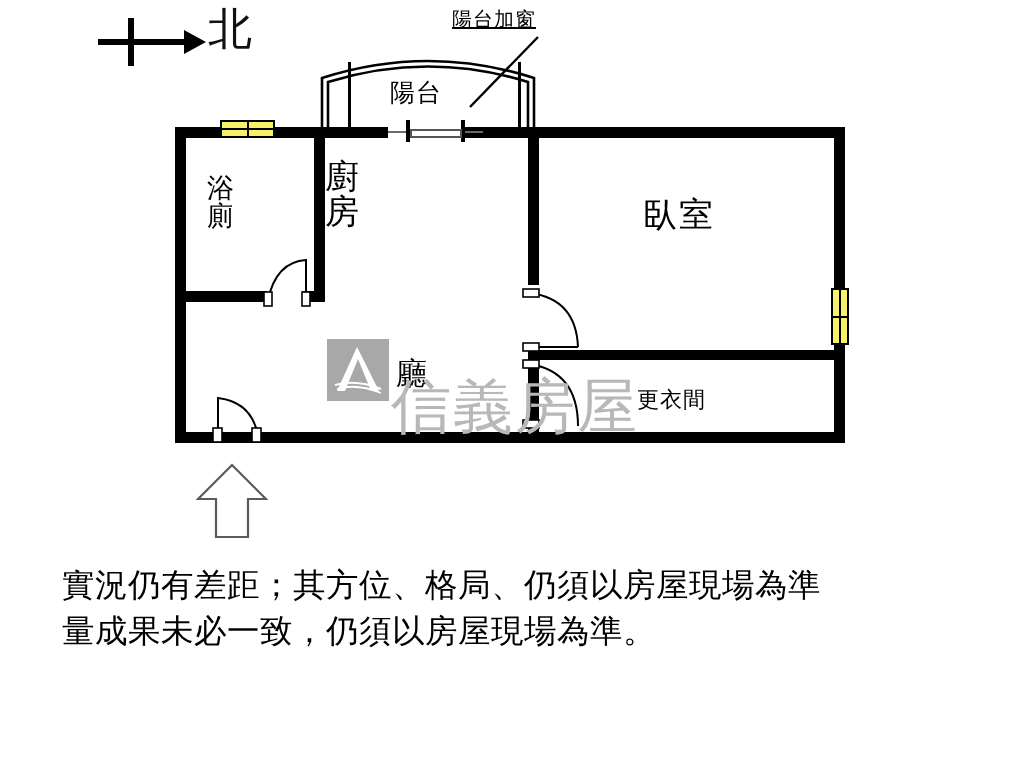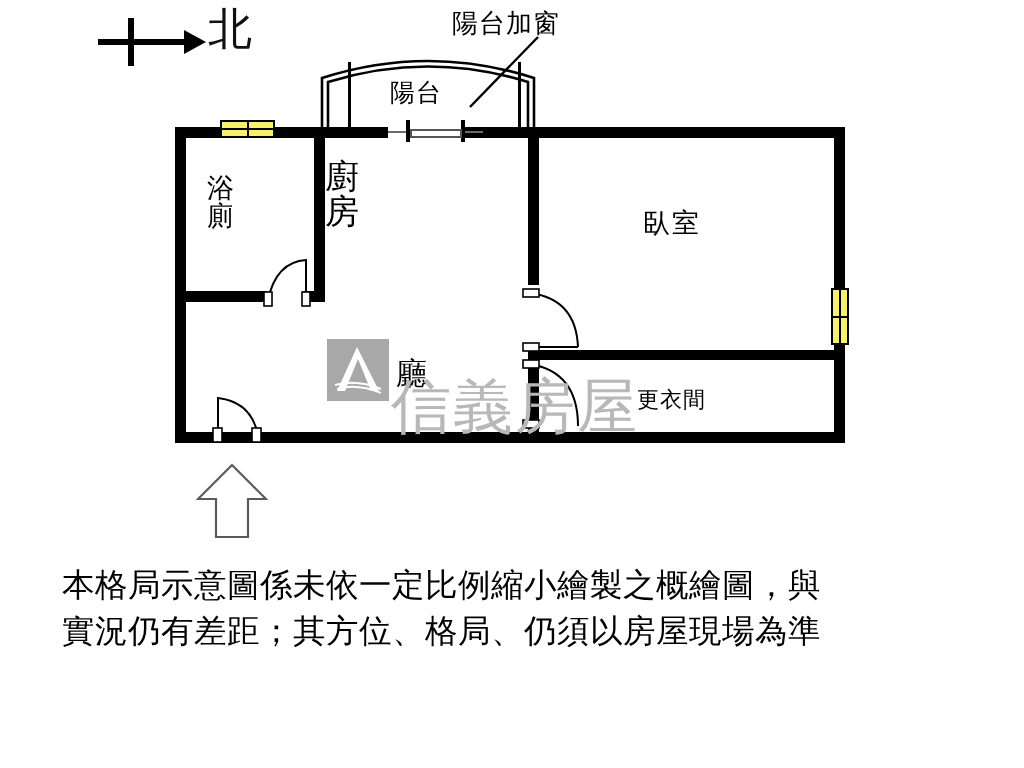--- a/index.html
+++ b/index.html
@@ -68,23 +68,24 @@
     position: absolute;
     left: 390px; top: 80px;
     font-size: 25px;
     letter-spacing: 1px;
   }
 
   
   .annot-window-label {
     position: absolute;
     left: 452px; top: 6px;
-    font-size: 26px;
+    font-size: 20px;
     letter-spacing: 1px;
     white-space: nowrap;
+    text-decoration: underline;
   }
   .annot-leader {
     position: absolute;
     left: 460px; top: 35px;
     width: 80px; height: 80px;
   }
 
   
   .wall {
     position: absolute;
@@ -177,21 +178,21 @@
   .room-label {
     position: absolute;
     font-family: "Liberation Serif", "DejaVu Serif", serif;
     color: #000;
     line-height: 1.02;
     white-space: pre-line;
     text-align: right;
   }
   .lbl-bath   { left: 207px; top: 175px; font-size: 27px; letter-spacing: 1px; }
   .lbl-kitchen{ left: 325px; top: 160px; font-size: 34px; letter-spacing: 1px; }
-  .lbl-bed    { left: 643px; top: 198px; font-size: 27px; letter-spacing: 2px; margin-top: 12px; }
+  .lbl-bed    { left: 643px; top: 198px; font-size: 34px; letter-spacing: 2px; }
   .lbl-living { left: 396px; top: 358px; font-size: 31px; letter-spacing: 2px; }
   .lbl-closet { left: 637px; top: 389px; font-size: 22px; letter-spacing: 1px; }
 
   
   .wm-wrap {
     position: absolute;
     left: 327px; top: 337px;
     width: 375px; height: 100px;
     pointer-events: none;
   }
@@ -338,17 +339,17 @@
       <svg width="62" height="62">
         <path d="M 30,8 L 10,52 L 18,52 L 31,20 L 44,52 L 52,52 Z" fill="#ffffff"></path>
         <path d="M 8,46 Q 30,40 54,50" fill="none" stroke="#ffffff" stroke-width="2.2"></path>
         <path d="M 10,50 Q 30,44 54,54" fill="none" stroke="#ffffff" stroke-width="1.8"></path>
       </svg>
     </div>
     <div class="wm-text">信義房屋</div>
   </div>
 
   <div class="disclaimer">
-    <div>本格局示意圖係未依一定比例縮小繪製之概繪圖，與</div>
     <div>實況仍有差距；其方位、格局、仍須以房屋現場為準</div>
+    <div>量成果未必一致，仍須以房屋現場為準。</div>
   </div>
 
 </div>
 
 </body></html>

